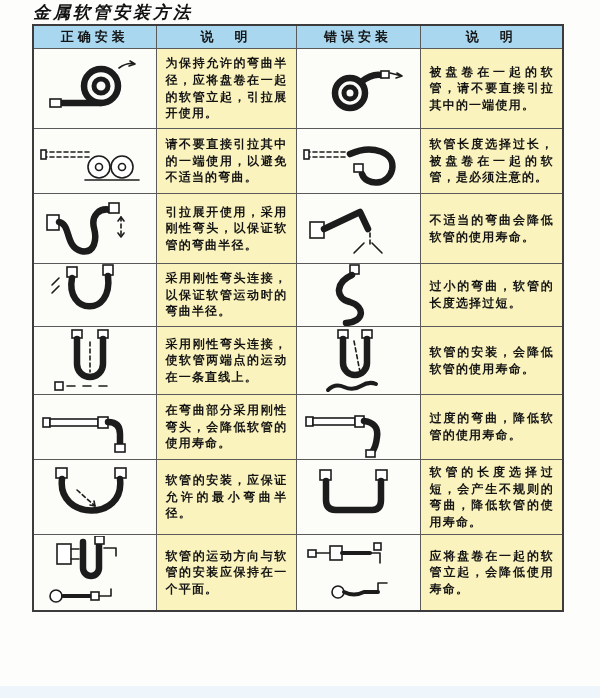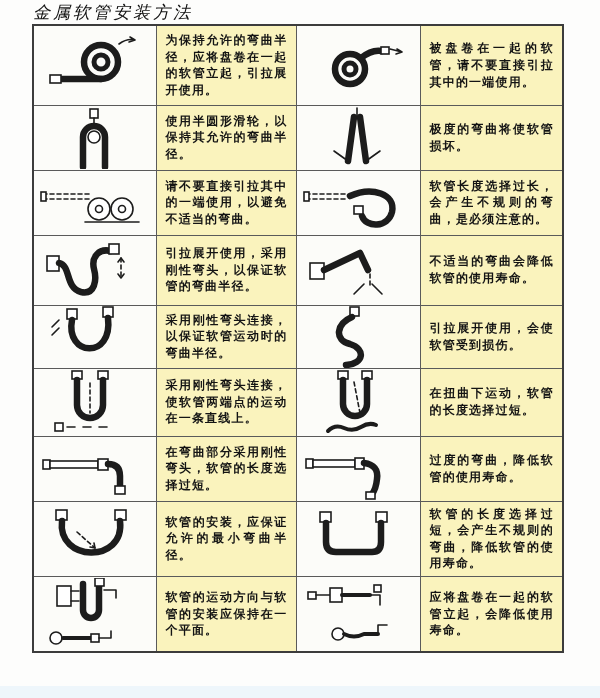--- a/index.html
+++ b/index.html
@@ -10,21 +10,21 @@
     position:relative;
     overflow:hidden;
   }
   .bottom-wash{
     position:absolute;left:0;bottom:0;width:600px;height:12px;
     background:#eef6fb;
   }
   .page-title{
     position:absolute;left:33px;top:1px;
     font-family:"Liberation Serif", serif;
-    font-weight:normal;font-style:italic;
+    font-weight:bold;font-style:italic;
     font-size:17px;letter-spacing:3px;color:#111;
   }
   table.install{
     position:absolute;left:32px;top:24px;
     border-collapse:collapse;
     table-layout:fixed;
     width:530px;
     border:2px solid #3c3c3c;
   }
   table.install td,table.install th{
@@ -64,20 +64,26 @@
 <div class="page-title">金属软管安装方法</div>
 
 <table class="install">
   <colgroup>
     <col style="width:123px">
       <col style="width:140px">
       <col style="width:124px">
       <col style="width:143px">
   </colgroup>
   <tbody>
+      <tr>
+    <th class="hdr">正确安装</th>
+    <th class="hdr">说　明</th>
+    <th class="hdr">错误安装</th>
+    <th class="hdr">说　明</th>
+  </tr>
 
   <tr class="r1">
     <td class="img-cell">
       <svg width="112" height="72" viewBox="0 0 112 72">
         <circle class="hose thick" cx="62" cy="33" r="17"></circle>
         <circle class="hose" stroke-width="5" cx="62" cy="33" r="7"></circle>
         <path class="hose thick" d="M62 50 H22"></path>
         <rect class="fit" x="11" y="46" width="11" height="8"></rect>
         <path class="hose thin" d="M80 15 Q88 9 96 11 M96 11 l-5 -3 M96 11 l-6 2"></path>
       </svg>
@@ -92,43 +98,20 @@
         <path class="hose thick" d="M59 29 Q70 20 80 22"></path>
         <rect class="fit" x="79" y="18" width="8" height="7"></rect>
         <path class="hose thin" d="M88 20 l12 3 M100 23 l-5 -3 M100 23 l-6 2"></path>
       </svg>
     </td>
     <td class="desc-cell">
           <span class="txt">被盘卷在一起的软管，请不要直接引拉其中的一端使用。</span>
         </td>
   </tr>
 
-  <tr class="r2">
-    <td class="img-cell">
-      <svg width="112" height="62" viewBox="0 0 112 62">
-        <rect class="fit" x="51" y="2" width="8" height="9"></rect>
-        <path class="hose thin" d="M55 11 V18"></path>
-        <path class="hose thick" d="M44 60 V30 A11 11 0 0 1 66 30 V60"></path>
-        <circle class="fit" cx="55" cy="30" r="6"></circle>
-      </svg>
-    </td>
-    <td class="desc-cell">
-          <span class="txt">使用半圆形滑轮，以保持其允许的弯曲半径。</span>
-        </td>
-    <td class="img-cell">
-      <svg width="112" height="62" viewBox="0 0 112 62">
-        <path class="hose thin" d="M55 1 V8"></path>
-        <path class="hose thick" d="M52 10 L46 54 M58 10 L64 54"></path>
-        <path class="hose thin" d="M46 54 L32 44 M64 54 L78 44"></path>
-      </svg>
-    </td>
-    <td class="desc-cell">
-          <span class="txt">极度的弯曲将使软管损坏。</span>
-        </td>
-  </tr>
 
   <tr class="r3">
     <td class="img-cell">
       <svg width="112" height="62" viewBox="0 0 112 62">
         <path class="hose thin dash" d="M4 22 H52 M4 27 H52"></path>
         <rect class="fit" x="2" y="20" width="5" height="9"></rect>
         <circle class="fit" cx="60" cy="37" r="11" stroke-width="2.2"></circle>
         <circle class="fit" cx="60" cy="37" r="3.5"></circle>
         <circle class="fit" cx="83" cy="37" r="11" stroke-width="2.2"></circle>
         <circle class="fit" cx="83" cy="37" r="3.5"></circle>
@@ -140,21 +123,21 @@
         </td>
     <td class="img-cell">
       <svg width="112" height="62" viewBox="0 0 112 62">
         <path class="hose thin dash" d="M4 22 H46 M4 27 H46"></path>
         <rect class="fit" x="2" y="20" width="5" height="9"></rect>
         <path class="hose thick" d="M48 24 C70 14 94 22 90 40 C86 56 64 56 60 44"></path>
         <rect class="fit" x="52" y="34" width="9" height="8"></rect>
       </svg>
     </td>
     <td class="desc-cell">
-          <span class="txt">软管长度选择过长，会产生不规则的弯曲，是必须注意的。</span>
+          <span class="txt">软管长度选择过长，被盘卷在一起的软管，是必须注意的。</span>
         </td>
   </tr>
 
   <tr class="r4">
     <td class="img-cell">
       <svg width="112" height="68" viewBox="0 0 112 68">
         <rect class="fit" x="8" y="20" width="12" height="15"></rect>
         <path class="hose thick" d="M20 27 C32 29 26 52 42 56 C56 59 58 44 55 33 C52 21 60 12 72 15"></path>
         <rect class="fit" x="70" y="8" width="10" height="10"></rect>
         <path class="hose thin dash" d="M82 22 V42"></path>
@@ -189,21 +172,21 @@
     <td class="desc-cell">
           <span class="txt">采用刚性弯头连接，以保证软管运动时的弯曲半径。</span>
         </td>
     <td class="img-cell">
       <svg width="112" height="62" viewBox="0 0 112 62">
         <rect class="fit" x="48" y="1" width="9" height="9"></rect>
         <path class="hose thick" d="M50 11 C34 18 32 34 48 38 C64 43 62 58 44 59"></path>
       </svg>
     </td>
     <td class="desc-cell">
-          <span class="txt">引拉展开使用，会使软管受到损伤。</span>
+          <span class="txt">过小的弯曲，软管的长度选择过短。</span>
         </td>
   </tr>
 
   <tr class="r6">
     <td class="img-cell">
       <svg width="112" height="66" viewBox="0 0 112 66">
         <rect class="fit" x="33" y="2" width="10" height="8"></rect>
         <rect class="fit" x="59" y="2" width="10" height="8"></rect>
         <path class="hose thick" d="M38 11 V36 A13 13 0 0 0 64 36 V11"></path>
         <path class="hose thin dash" d="M51 14 V44"></path>
@@ -217,36 +200,36 @@
     <td class="img-cell">
       <svg width="112" height="66" viewBox="0 0 112 66">
         <rect class="fit" x="36" y="2" width="10" height="8"></rect>
         <rect class="fit" x="60" y="2" width="10" height="8"></rect>
         <path class="hose thick" d="M41 11 V35 A12 12 0 0 0 65 35 V11"></path>
         <path class="hose thin dash" d="M52 13 L58 44"></path>
         <path class="hose mid" d="M26 62 q7 -7 16 -3 q9 4 17 -1 q8 -5 15 -2"></path>
       </svg>
     </td>
     <td class="desc-cell">
-          <span class="txt">在扭曲下运动，软管的长度选择过短。</span>
+          <span class="txt">软管的安装，会降低软管的使用寿命。</span>
         </td>
   </tr>
 
   <tr class="r7">
     <td class="img-cell">
       <svg width="112" height="62" viewBox="0 0 112 62">
         <rect class="fit" x="4" y="22" width="7" height="9"></rect>
         <rect class="fit" x="11" y="23" width="48" height="7"></rect>
         <rect class="fit" x="59" y="21" width="10" height="11"></rect>
         <path class="hose thick" d="M69 26 q12 0 12 12 V48"></path>
         <rect class="fit" x="76" y="48" width="10" height="8"></rect>
       </svg>
     </td>
     <td class="desc-cell">
-          <span class="txt">在弯曲部分采用刚性弯头，软管的长度选择过短。</span>
+          <span class="txt">在弯曲部分采用刚性弯头，会降低软管的使用寿命。</span>
         </td>
     <td class="img-cell">
       <svg width="112" height="62" viewBox="0 0 112 62">
         <rect class="fit" x="4" y="21" width="7" height="9"></rect>
         <rect class="fit" x="11" y="22" width="42" height="7"></rect>
         <rect class="fit" x="53" y="20" width="9" height="11"></rect>
         <path class="hose thick" d="M62 25 q15 2 13 16 q-1 10 -5 15"></path>
         <rect class="fit" x="64" y="54" width="9" height="7"></rect>
       </svg>
     </td>

